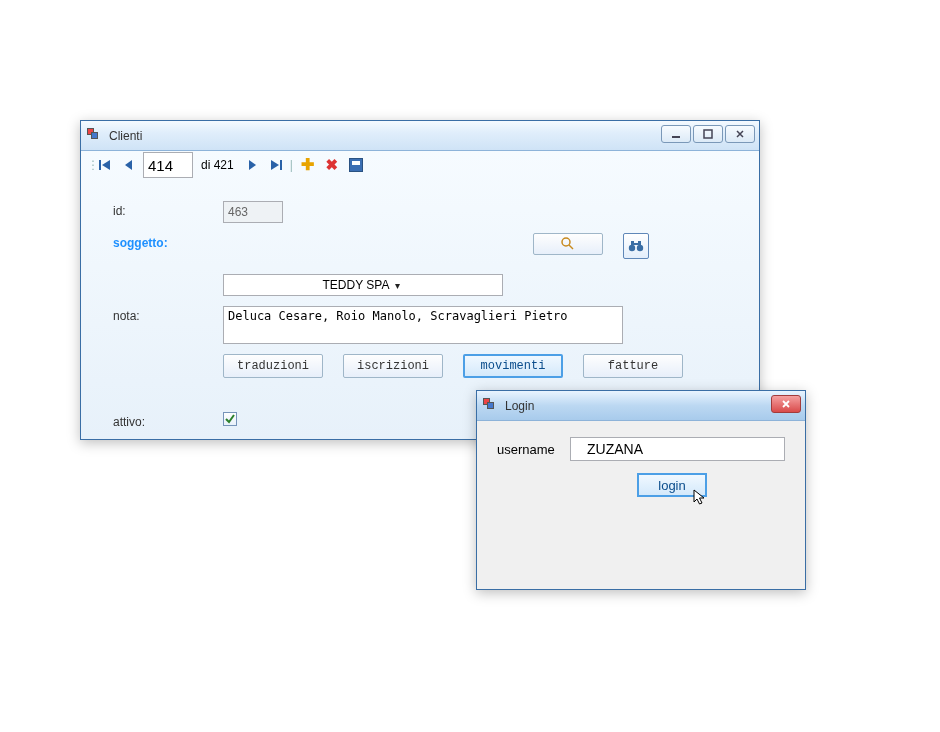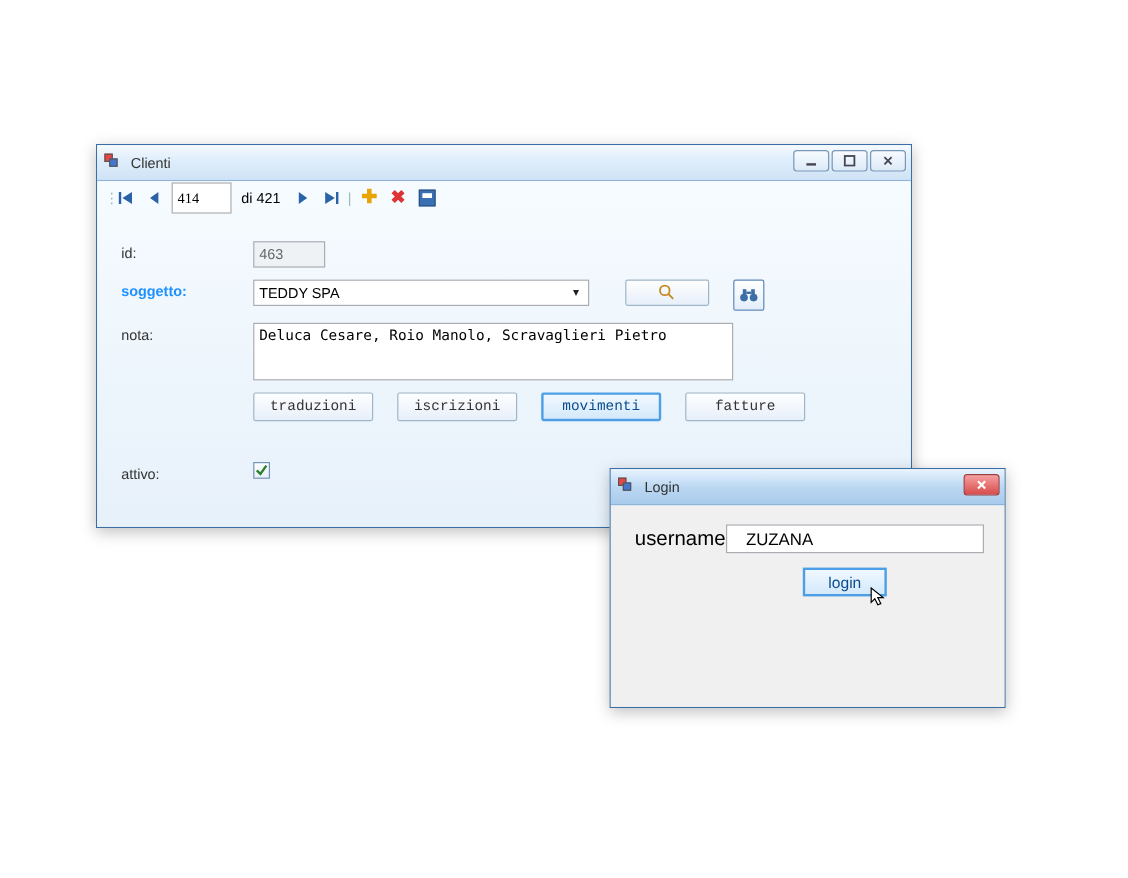--- a/index.html
+++ b/index.html
@@ -15,51 +15,51 @@
   .wc{width:30px;height:18px;border:1px solid #7a98b8;border-radius:3px;background:linear-gradient(180deg,#f7fbff 0%,#dceaf7 100%);display:flex;align-items:center;justify-content:center;font-size:10px;color:#445;cursor:pointer;}
   .wc.close{background:linear-gradient(180deg,#f5a0a0 0%,#d94b4b 100%);color:#fff;border-color:#a23b3b;}
   .wc svg{width:12px;height:10px;}
   
   #win-clienti{left:80px;top:120px;width:680px;height:320px;}
   #win-clienti .body{background:linear-gradient(180deg,#f6fbff 0%,#e7f1fa 100%);height:calc(100% - 30px);position:relative;}
   .bnav{height:28px;display:flex;align-items:center;gap:4px;padding:0 6px;}
   .sep{width:4px;color:#9bb;}
   .nav-btn{width:20px;height:20px;display:flex;align-items:center;justify-content:center;cursor:pointer;border-radius:2px;}
   .nav-btn svg{width:14px;height:14px;fill:#2a62a8;}
-  .pos-box{width:50px;height:20px;border:1px solid #abadb3;background:#fff;padding:12px 4px;font-size:12px;font-family:Liberation Serif, serif;}
+  .pos-box{width:50px;height:20px;border:1px solid #abadb3;background:#fff;padding:12px 4px;font-size:15px;}
   .of{margin:16px 4px;}
   .ico-btn{width:20px;height:20px;display:flex;align-items:center;justify-content:center;cursor:pointer;border-radius:2px;}
   .plus{color:#e8a400;font-size:16px;font-weight:bold;line-height:14px;}
   .xdel{color:#d33;font-size:15px;font-weight:bold;line-height:14px;}
   .save-ic{position:relative;width:14px;height:14px;background:#3b6fb3;border:1px solid #2a5282;}
   .save-ic::after{content:"";position:absolute;left:2px;top:2px;width:8px;height:4px;background:#fff;}
   
-  .form{position:absolute;left:20px;top:50px;right:20px;}
+  .form{position:absolute;left:32px;top:50px;right:20px;}
   .row{display:flex;align-items:flex-start;margin-bottom:10px;}
   .lbl{width:110px;color:#333;padding-top:3px;font-size:12px;}
   .lbl.hi{color:#1e90ff;font-weight:bold;}
   .txt,.combo,.area{border:1px solid #abadb3;background:#fff;font-size:12px;padding:2px 4px;}
   .txt.readonly{background:#eef2f5;color:#666;}
   .txt.id{width:60px;height:22px;}
-  .combo{width:280px;height:22px;display:flex;align-items:center;justify-content:space-between;padding:0 2px 0 4px;cursor:pointer;}
+  .combo{width:280px;height:22px;display:flex;align-items:center;justify-content:center;padding:0 2px 0 4px;cursor:pointer;margin-top:41px;}
   .combo .caret{width:16px;text-align:center;color:#222;font-size:10px;}
-  .area{width:400px;height:48px;resize:none;}
+  .area{width:400px;height:38px;resize:none;}
   .search-btn{width:70px;height:22px;margin-left:30px;border:1px solid #9fb6c8;border-radius:2px;background:linear-gradient(180deg,#fefefe 0%,#e7effa 100%);display:flex;align-items:center;justify-content:center;cursor:pointer;}
   .binoc-btn{width:26px;height:26px;margin-left:20px;border:1px solid #5f87b8;background:linear-gradient(180deg,#fff,#e3eefb);display:flex;align-items:center;justify-content:center;cursor:pointer;border-radius:2px;}
   .btnbar{display:flex;gap:20px;margin-top:10px;margin-left:110px;}
   .btn{width:100px;height:24px;border:1px solid #9fb6c8;border-radius:2px;background:linear-gradient(180deg,#fefefe 0%,#e7effa 100%);display:flex;align-items:center;justify-content:center;cursor:pointer;font-size:12px;color:#333;font-family:Liberation Mono, monospace;}
   .btn.active{border:2px solid #4c9fe6;background:linear-gradient(180deg,#f0f8ff 0%,#d4e9fb 100%);color:#0b4d8c;}
   .chk{width:14px;height:14px;border:1px solid #7694b9;background:linear-gradient(180deg,#fdfefe,#e8f1fa);display:inline-flex;align-items:center;justify-content:center;cursor:pointer;}
   .chk svg{width:10px;height:10px;stroke:#2b7f2b;stroke-width:2;fill:none;}
   
-  #win-login{left:508px;top:390px;width:330px;height:200px;}
+  #win-login{left:476px;top:390px;width:330px;height:200px;}
   #win-login .titlebar{background:linear-gradient(180deg,#e9f4ff 0%,#bcd8f2 50%,#a8cbec 100%);}
   #win-login .body{background:#f0f0f0;height:calc(100% - 30px);padding:16px 20px;}
   .lrow{display:flex;align-items:center;margin-bottom:12px;}
-  .lrow .l{width:80px;font-size:17px;}
+  .lrow .l{width:80px;font-size:13px;}
   .lrow input{flex:1;height:24px;border:1px solid #abadb3;padding:2px 16px;font-size:14px;}
   .login-btn{width:70px;height:24px;border:2px solid #4c9fe6;background:linear-gradient(180deg,#f0f8ff 0%,#d4e9fb 100%);display:flex;align-items:center;justify-content:center;cursor:pointer;font-size:13px;color:#0b4d8c;margin-left:140px;margin-top:10px;position:relative;}
   .cursor-arrow{position:absolute;left:54px;top:14px;}
   .cursor-arrow svg{width:14px;height:18px;}
 </style>
 </head>
 <body>
 
 <div class="window" id="win-clienti">
   <div class="titlebar">

